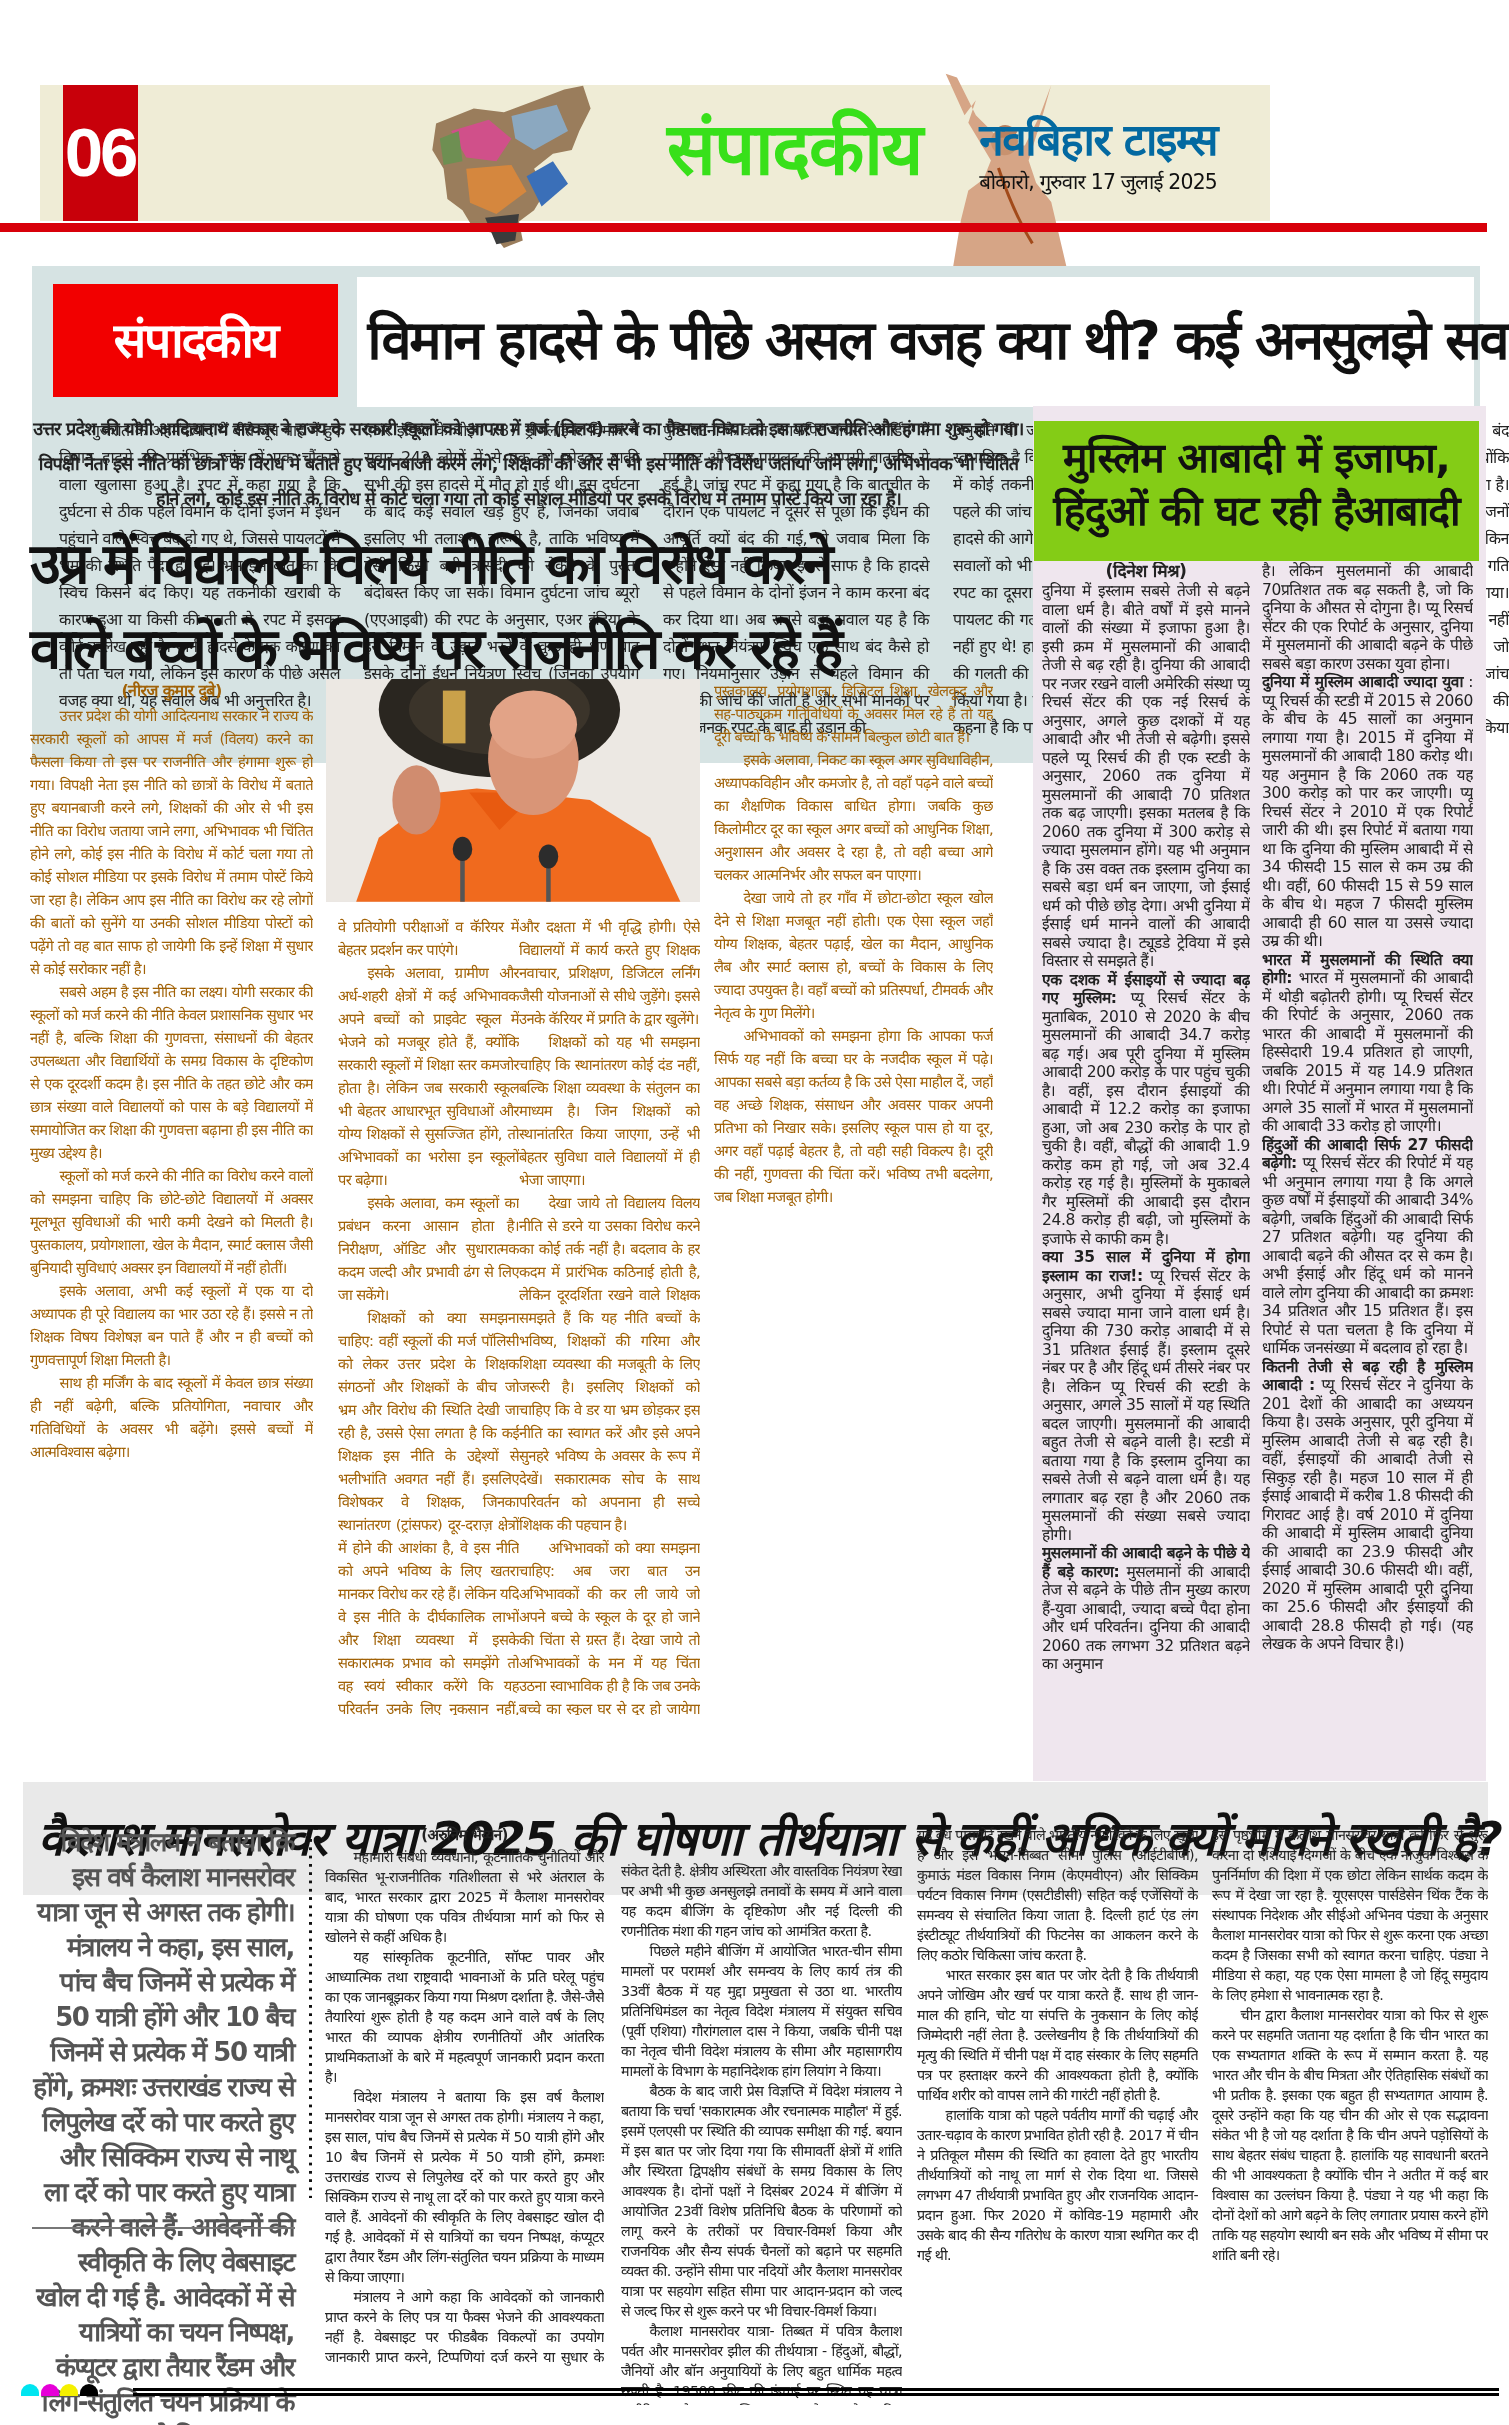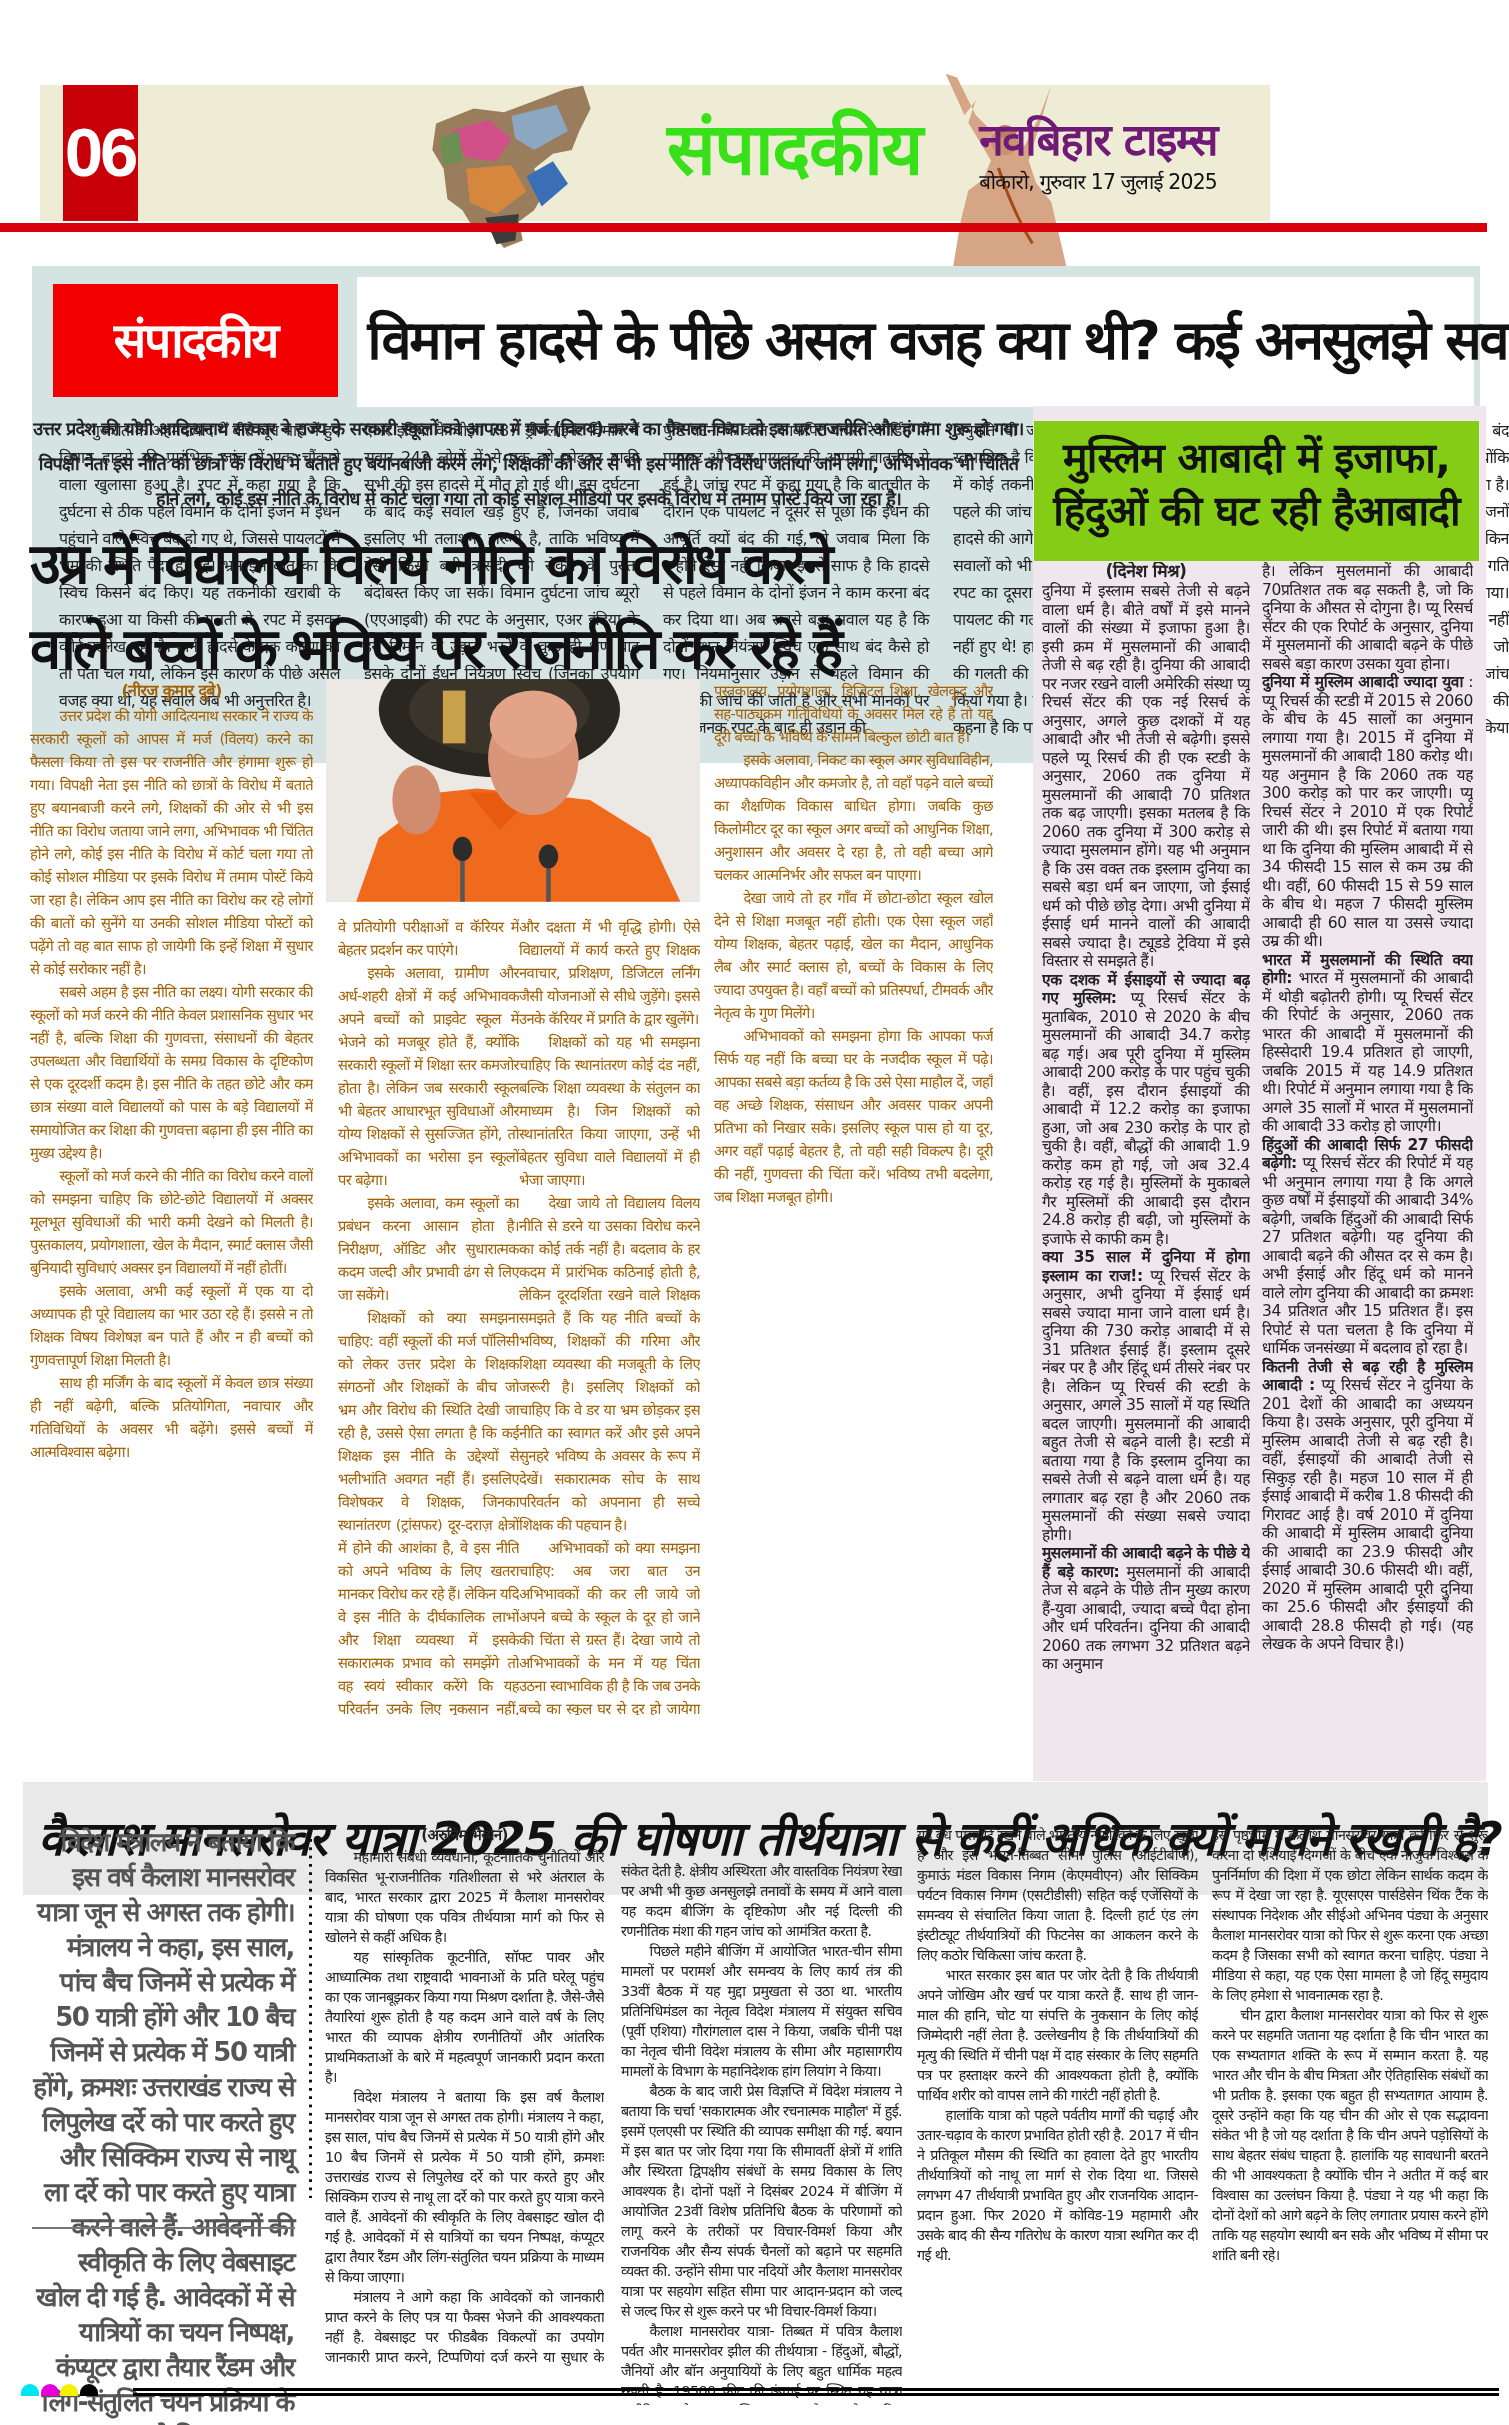--- a/index.html
+++ b/index.html
@@ -6,21 +6,21 @@
   html, body { width: 1510px; height: 2426px; background: #fff; overflow: hidden; }
   body { font-family: "DejaVu Sans", sans-serif; color: #111; position: relative; }
 
   
   .masthead { position: absolute; left: 40px; top: 45px; width: 1230px; height: 136px; background: #efecd6; margin-top: 40px; }
   .page-no { position: absolute; left: 22.6px; top: 0; width: 75px; height: 136px; background: #c8000a; color: #fff;
     font-family: "Liberation Sans", sans-serif; font-weight: bold; font-size: 69px; line-height: 136px; text-align: center; letter-spacing: -3px; }
   .map-collage { position: absolute; left: 381px; top: -7.5px; width: 196px; height: 174px; }
   .section-title { position: absolute; left: 627px; top: 15px; color: #38e01a; font-weight: bold; font-size: 72px; line-height: 98px; letter-spacing: -1.5px; }
   .statue { position: absolute; left: 883px; top: -15px; width: 166px; height: 196px; }
-  .paper-name { position: absolute; right: 53px; top: 22.6px; color: #701a75; font-weight: bold; font-size: 44px; text-align: right; letter-spacing: -1.5px; }
+  .paper-name { position: absolute; right: 53px; top: 22.6px; color: #0369a1; font-weight: bold; font-size: 44px; text-align: right; letter-spacing: -1.5px; }
   .paper-date { position: absolute; right: 53px; top: 82px; color: #111; font-size: 20.4px; letter-spacing: -0.8px; }
   .red-rule { position: absolute; left: 0; top: 223px; width: 1487px; height: 9px; background: #d8000a; }
 
   
   .editorial { position: absolute; left: 32px; top: 266px; width: 1448px; height: 497px; background: #d6e3e3; }
   .ed-badge { position: absolute; left: 21px; top: 18px; width: 285px; height: 113px; background: #f20000; color: #fff;
     font-weight: bold; font-size: 48px; line-height: 113px; text-align: center; letter-spacing: -2.3px; }
   .ed-headline-box { position: absolute; left: 325px; top: 10.6px; width: 1117px; height: 130px; background: #fff; }
   .ed-headline { position: absolute; left: 10.6px; top: 7.5px; font-weight: bold; font-size: 54px; line-height: 113px; white-space: nowrap; letter-spacing: -2.3px; }
   .ed-col { position: absolute; top: 151px; font-size: 16px; line-height: 27px; text-align: justify; color: #222; letter-spacing: -0.5px; }

